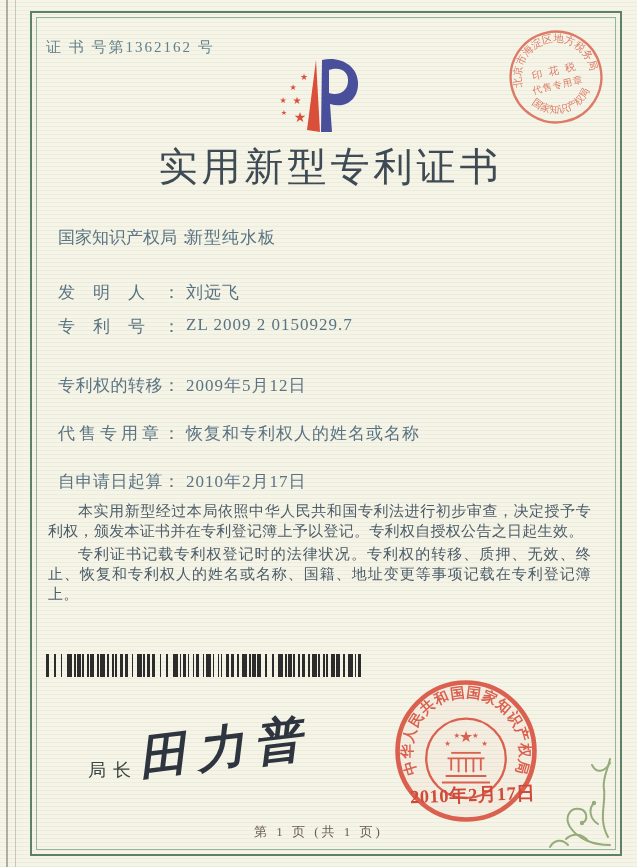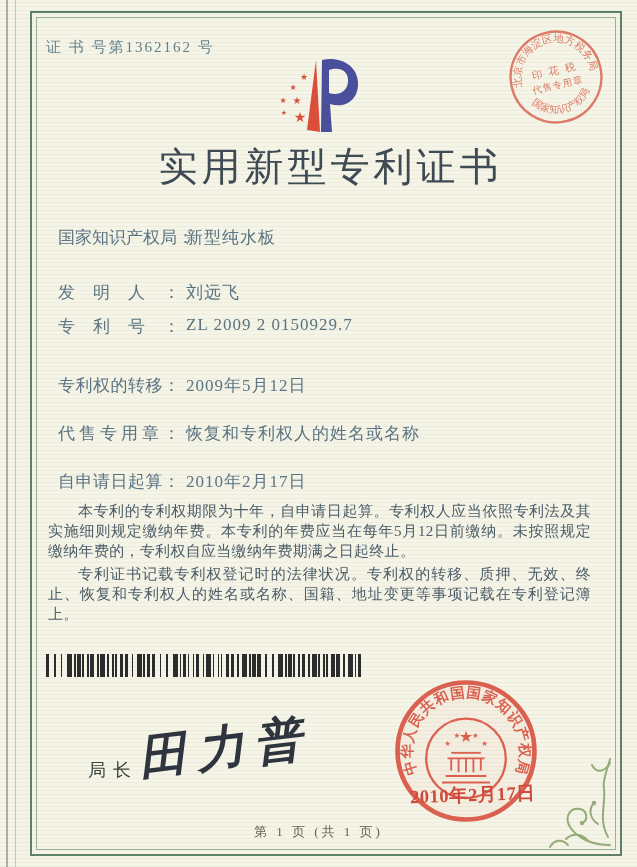--- a/index.html
+++ b/index.html
@@ -101,21 +101,21 @@
   <span class="flabel">专利权的转移：</span><span class="fvalue">2009年5月12日</span>
 </div>
 <div class="field-row fr4">
   <span class="flabel">代售专用章：</span><span class="fvalue">恢复和专利权人的姓名或名称</span>
 </div>
 <div class="field-row fr5">
   <span class="flabel">自申请日起算：</span><span class="fvalue">2010年2月17日</span>
 </div>
 
 <div class="body-text">
-  <p>本专利的专利权期限为十年，自申请日起算。专利权人应当依照专利法及其实施细则规定缴纳年费。本专利的年费应当在每年5月12日前缴纳。未按照规定缴纳年费的，专利权自应当缴纳年费期满之日起终止。</p>
+  <p>本实用新型经过本局依照中华人民共和国专利法进行初步审查，决定授予专利权，颁发本证书并在专利登记簿上予以登记。专利权自授权公告之日起生效。</p>
   <p>专利证书记载专利权登记时的法律状况。专利权的转移、质押、无效、终止、恢复和专利权人的姓名或名称、国籍、地址变更等事项记载在专利登记簿上。</p>
 </div>
 
 <div class="barcode">
     <div class="bar" style="left: 0px; width: 3.4px;"></div>
     <div class="bar" style="left: 8.2px; width: 1.7px;"></div>
     <div class="bar" style="left: 14.7px; width: 1.7px;"></div>
     <div class="bar" style="left: 21.2px; width: 5.1px;"></div>
     <div class="bar" style="left: 27.9px; width: 1.7px;"></div>
     <div class="bar" style="left: 31.2px; width: 3.4px;"></div>

